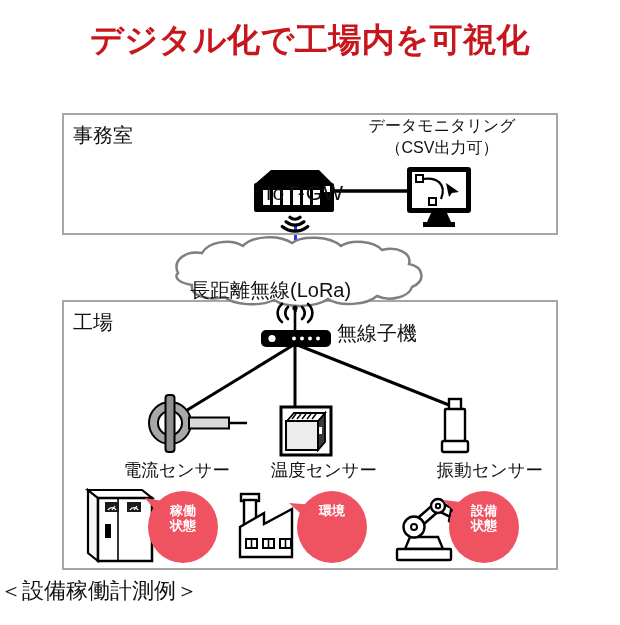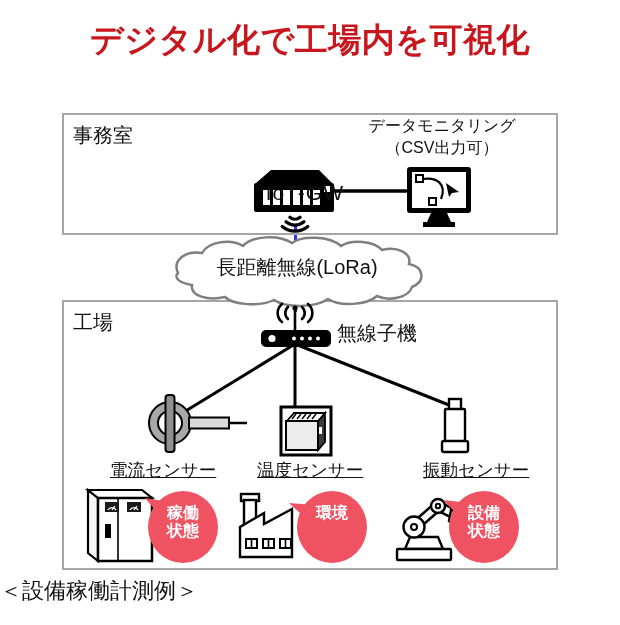--- a/index.html
+++ b/index.html
@@ -17,29 +17,29 @@
     border:2px solid var(--border,#a6a6a6);
   }
   #office-box  { left:62px; top:113px; width:492px; height:118px; }
   #factory-box { left:62px; top:300px; width:492px; height:266px; }
   .lbl { position:absolute; color:#111; white-space:nowrap; }
   .room-label   { font-size:20px; font-weight:500; }
   #office-label  { left:73px; top:122px; }
   #factory-label { left:73px; top:309px; }
   #gw-label { left:244px; top:138px; width:100px; text-align:right; font-size:21px; letter-spacing:1px;margin-top:43px; }
   #monitor-caption { left:357px; top:115px; width:170px; text-align:center; font-size:16px; line-height:1.35; white-space:nowrap; }
-  #cloud-label { left:190px; top:254px; width:214px; text-align:center; font-size:20px; }
+  #cloud-label { left:190px; top:277px; width:214px; font-size:20px; }
   #receiver-label { left:337px; top:320px; font-size:20px; }
-  .sensor-label { top:458px; width:120px; text-align:left; font-size:17.5px;text-decoration:underline; }
+  .sensor-label { top:458px; width:120px; text-align:right; font-size:17.5px; }
   #sensor-label-1 { left:110px; }
   #sensor-label-2 { left:257px; }
   #sensor-label-3 { left:423px; }
   .callout-text {
     position:absolute; top:504px; width:72px; text-align:center;
-    color:#fff; font-weight:700; font-size:16px; line-height:1.15;
+    color:#fff; font-weight:700; font-size:13px; line-height:1.15;
   }
   #callout-text-1 { left:147px; }
   #callout-text-2 { left:296px; }
   #callout-text-3 { left:448px; }
   .caption {
     position:absolute; top:576px; left:0; width:620px; text-align:left;
     font-size:22px; color:#111;
   }
   svg.layer { position:absolute; left:0; top:0; pointer-events:none; }
   .ink      { stroke:#000; fill:none; }

